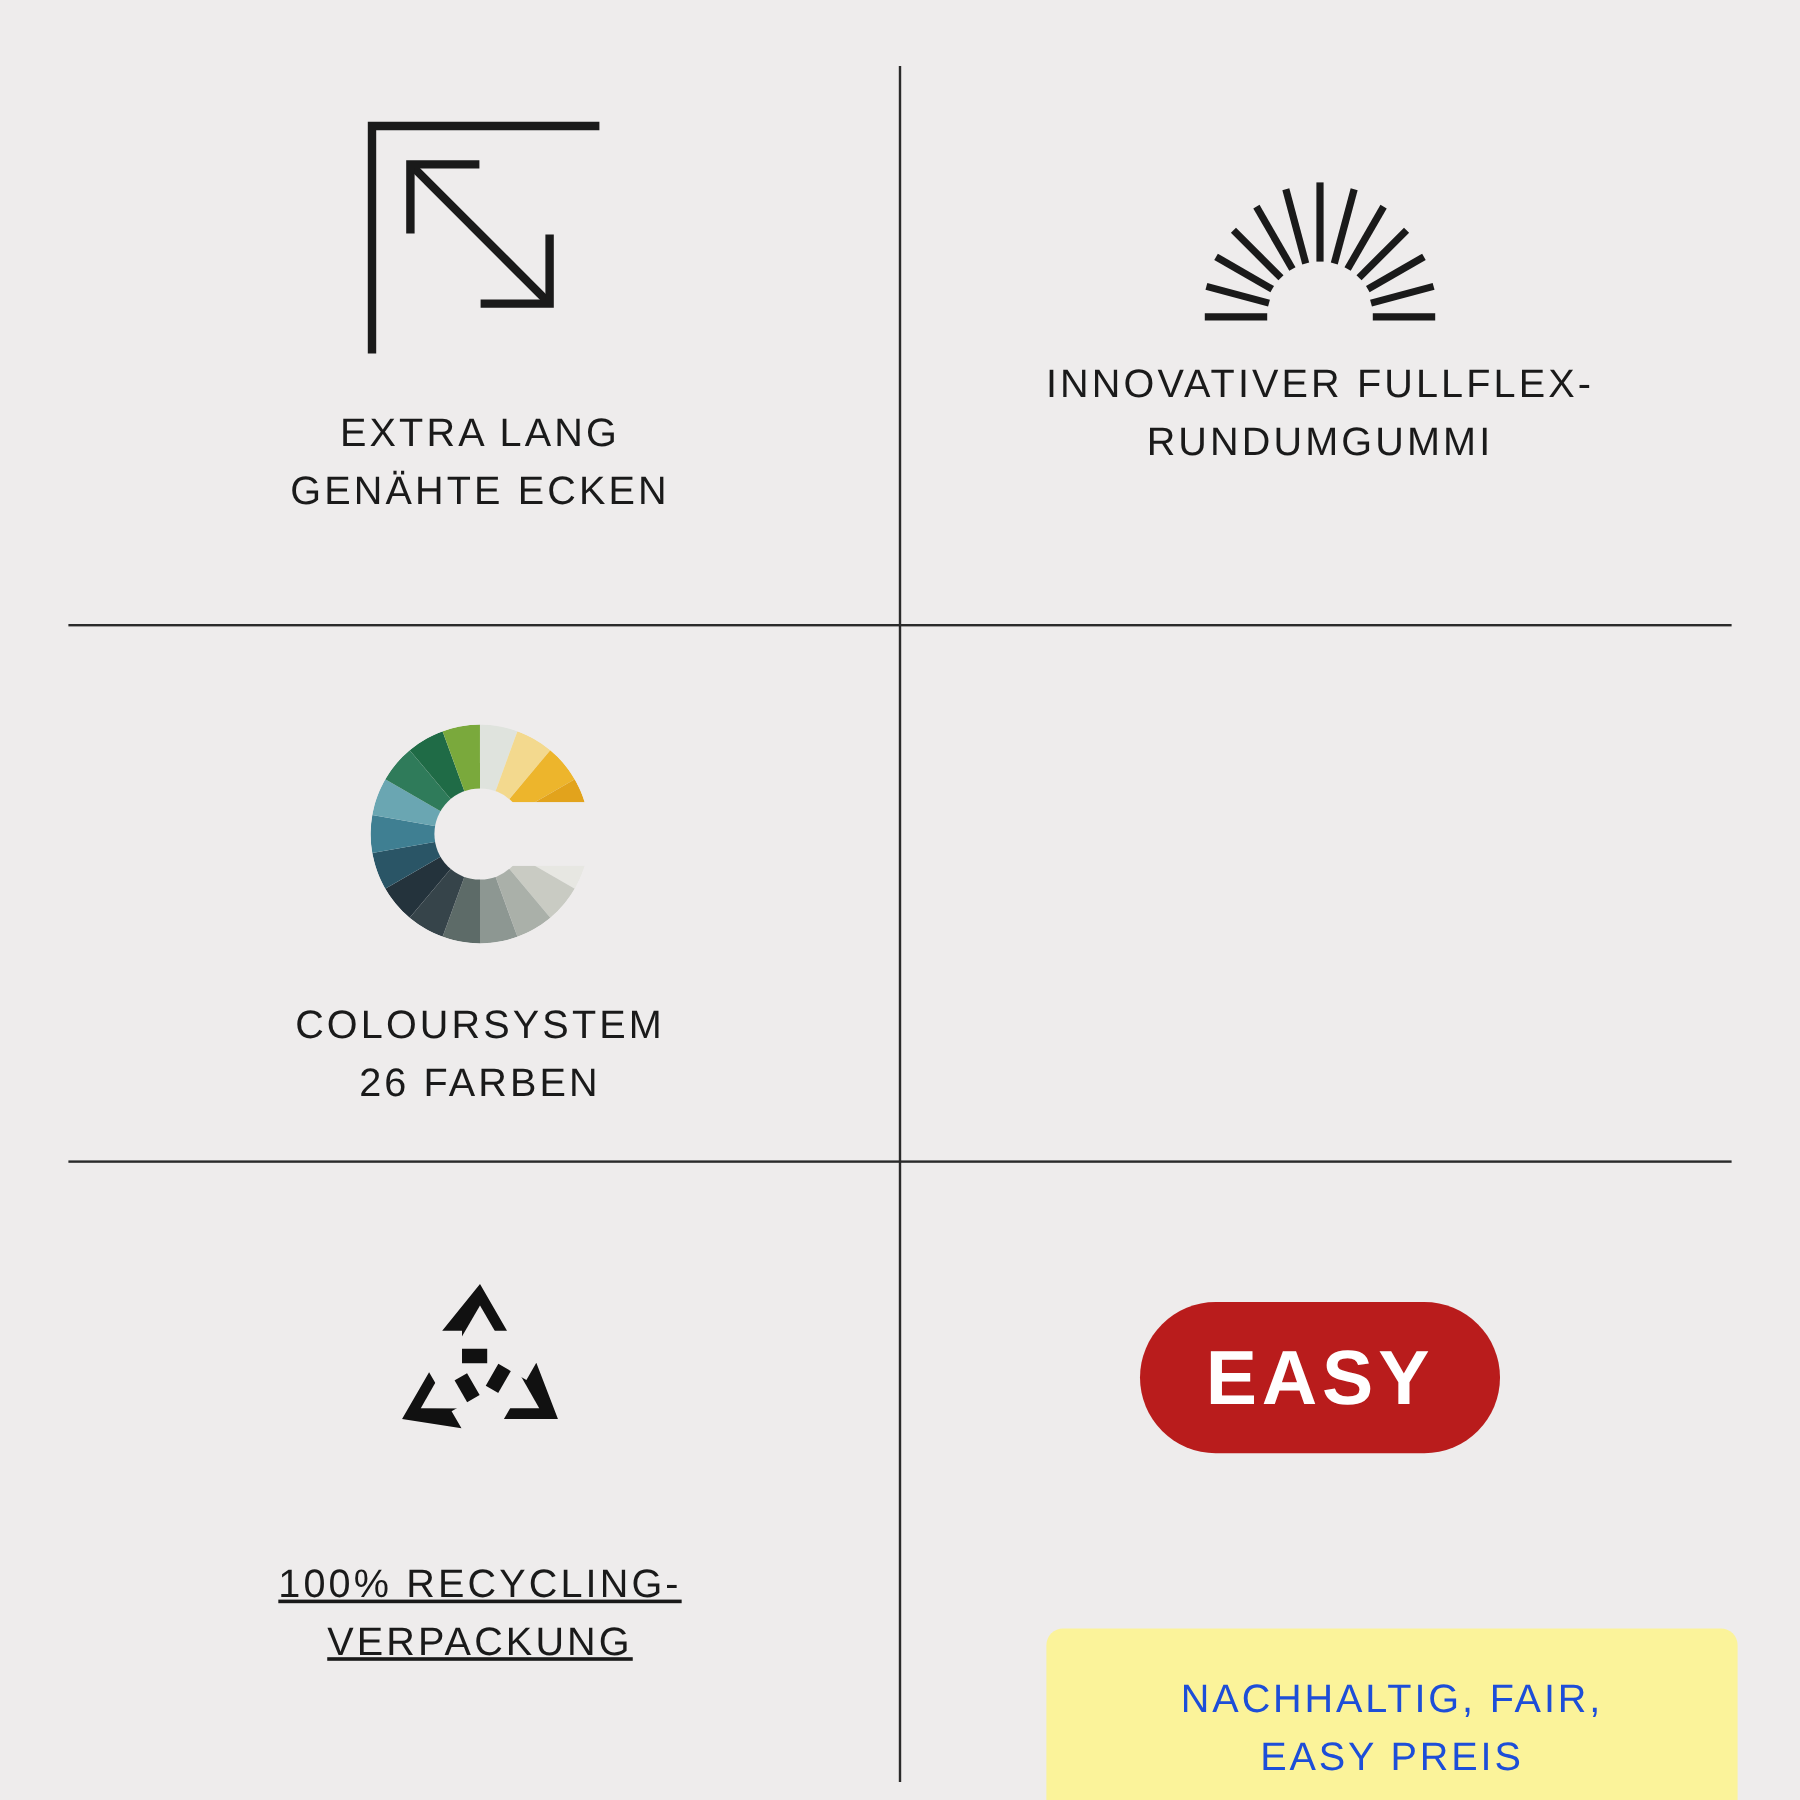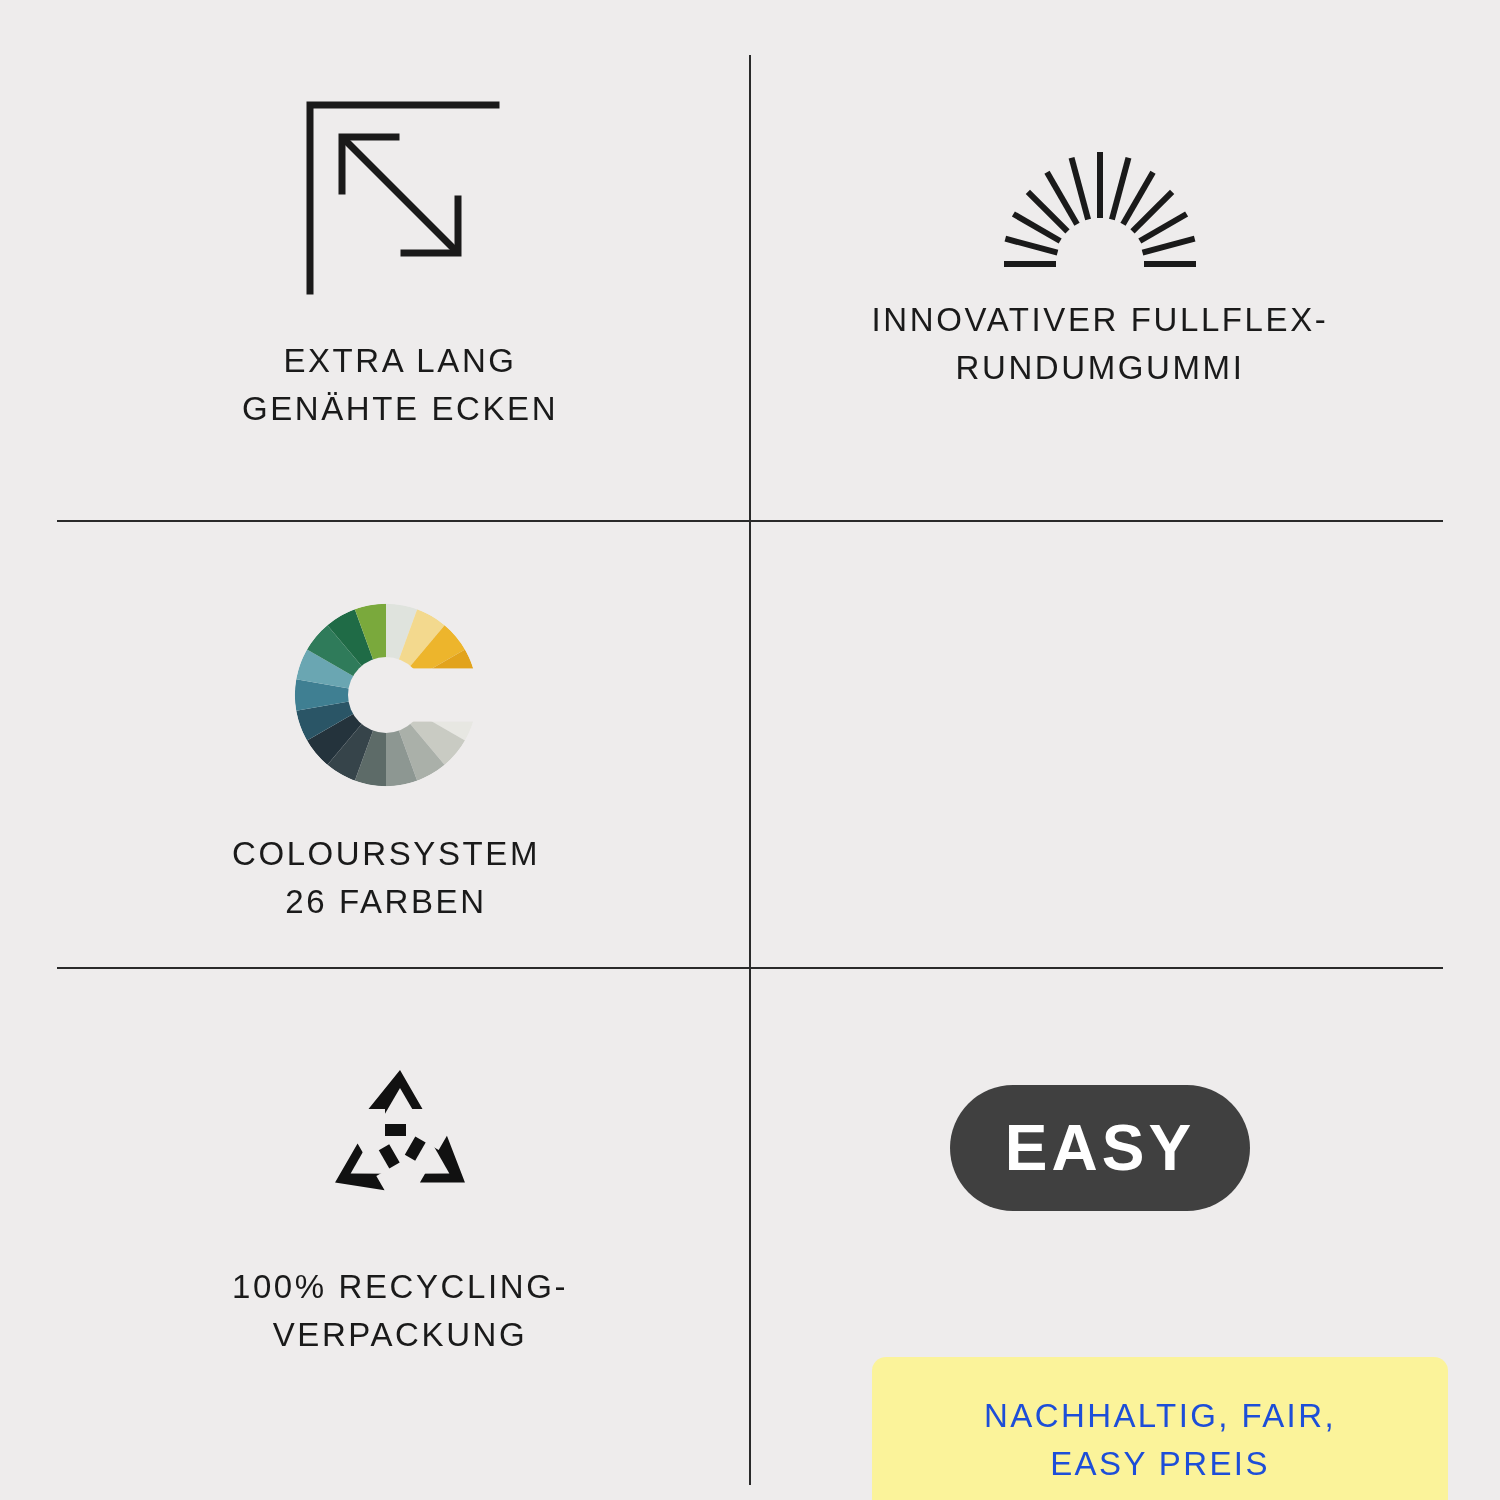--- a/index.html
+++ b/index.html
@@ -59,30 +59,30 @@
     letter-spacing: 2.6px;
     line-height: 1.45;
     font-weight: 400;
     color: #1a1a1a;
     white-space: pre-line;
   }
 
   
   .c1 { left: 60px;  top: 95px;  width: 680px; }
   .c2 { left: 760px; top: 140px; width: 680px; }
-  .c3 { left: 46px;  top: 600px; width: 680px; justify-content: center; }
+  .c3 { left: 60px;  top: 600px; width: 680px; justify-content: center; }
   .c4 { left: 760px; top: 600px; width: 680px; }
   .c5 { left: 60px;  top: 1060px; width: 680px; }
   .c6 { left: 760px; top: 1085px; width: 680px; }
 
   .c1 .cell-label { margin-top: 42px; }
   .c2 .cell-label { margin-top: 26px; }
   .c3 .cell-label { margin-top: 40px; }
   .c4 .cell-label { margin-top: 38px; }
-  .c5 .cell-label { margin-top: 33px; }
+  .c5 .cell-label { margin-top: 66px; text-decoration: underline; }
 
   
   .coc {
     display: flex;
     flex-direction: column;
     align-items: center;
     width: 150px;
   }
   .coc-rule {
     width: 150px;
@@ -93,21 +93,21 @@
     font-size: 28px;
     letter-spacing: 3px;
     line-height: 1.55;
     text-align: center;
     padding: 12px 0 10px;
     white-space: pre-line;
   }
 
   
   .easy-pill {
-    background: #404040;
+    background: #b91c1c;
     color: #ffffff;
     border-radius: 90px;
     width: 300px;
     height: 126px;
     display: flex;
     align-items: center;
     justify-content: center;
     font-size: 64px;
     font-weight: 700;
     letter-spacing: 4px;

